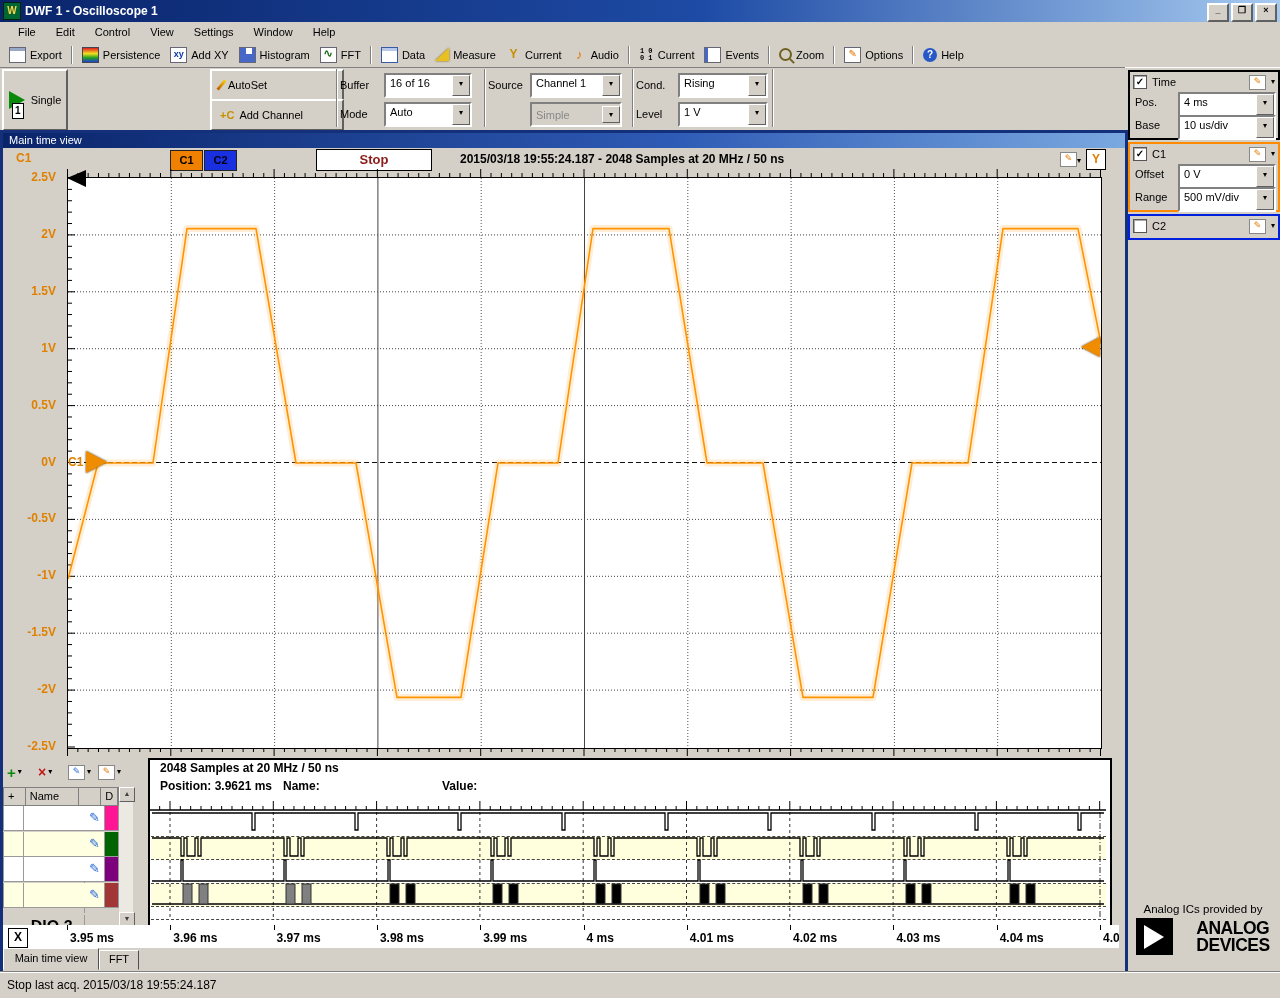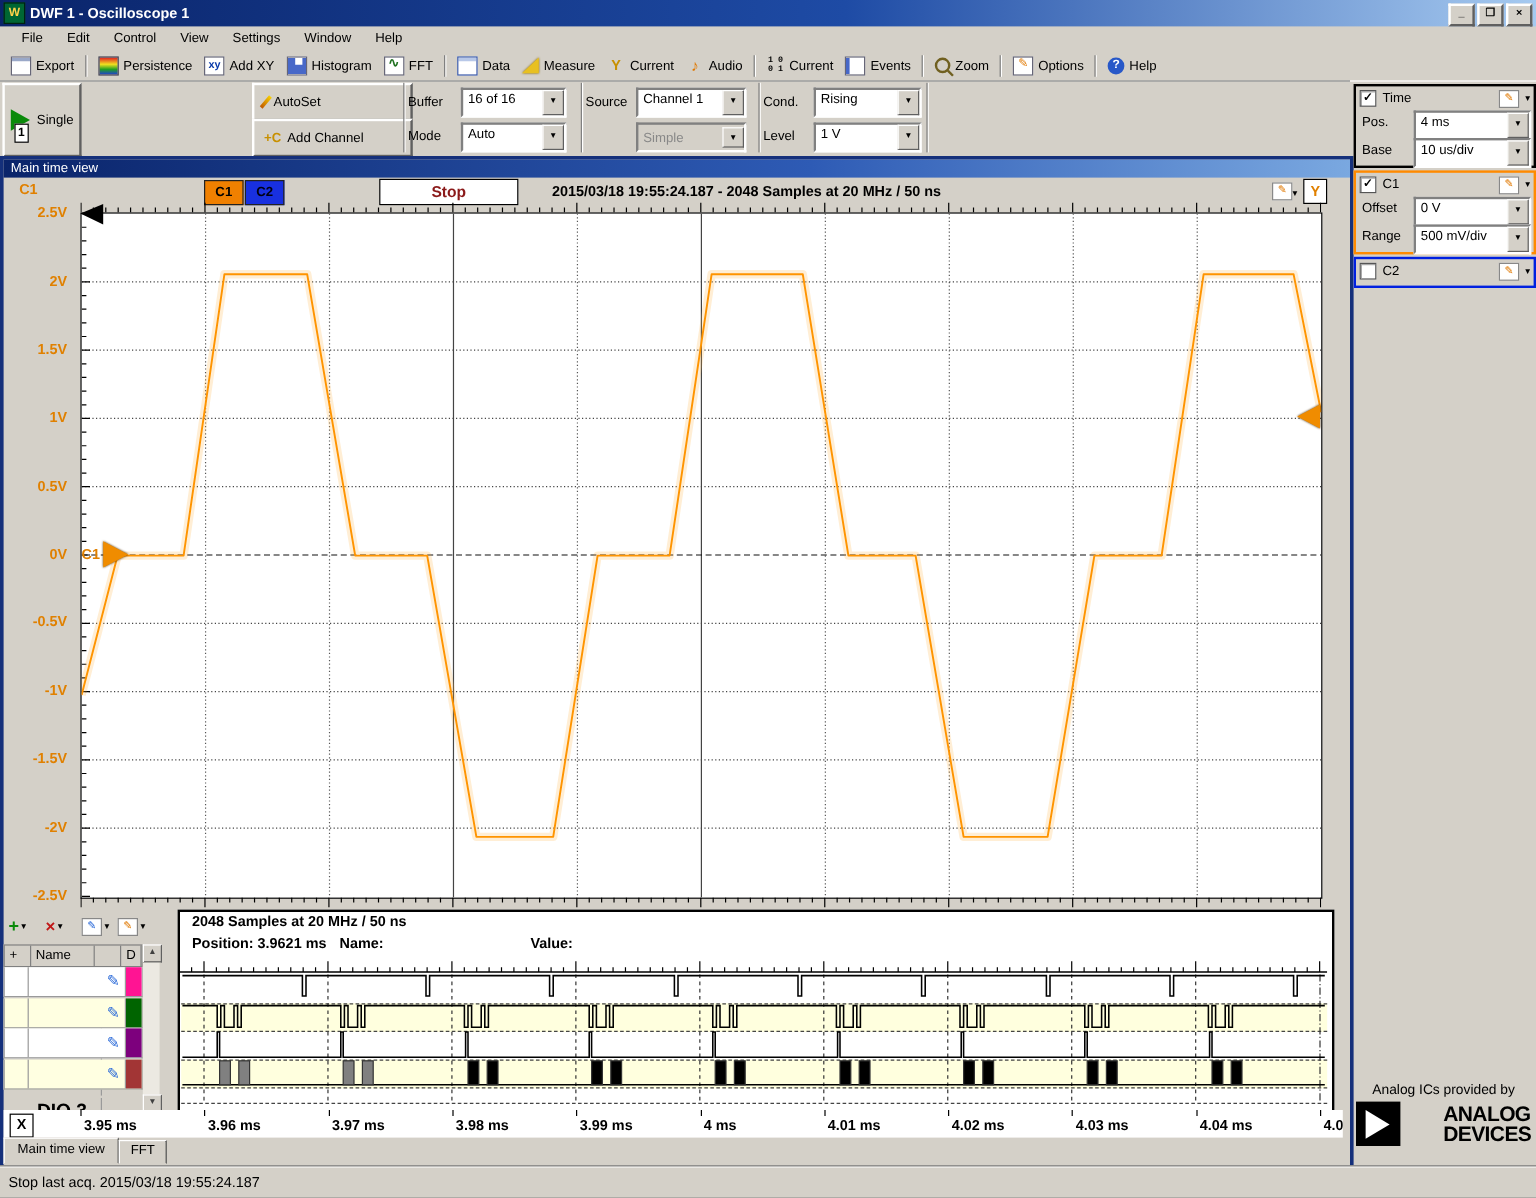--- a/index.html
+++ b/index.html
@@ -113,21 +113,21 @@
     border-color:#fff #606060 #606060 #fff;font-size:7px;text-align:center;line-height:11px;color:#404040;}
   
   .vtab{position:absolute;background:#D4D0C8;border:1px solid;border-color:#fff #505050 #D4D0C8 #fff;
     text-align:center;font-size:11px;}
   .statusbar{left:0;top:971px;width:1280px;height:27px;background:#D4D0C8;
     border-top:1px solid #808080;box-shadow:inset 0 1px 0 #fff;}
   .status-text{position:absolute;left:7px;top:6px;font-size:12px;}
   
   .adi{left:1130px;top:903px;width:146px;}
   .adi .cap{text-align:center;font-size:11.5px;margin-bottom:3px;}
-  .adi-row{display:flex;align-items:center;gap:23px;justify-content:space-between;}
+  .adi-row{display:flex;align-items:center;gap:23px;justify-content:center;}
   .adi-box{width:37px;height:37px;background:#000;position:relative;}
   .adi-box::after{content:"";position:absolute;left:8px;top:7px;width:0;height:0;
     border-top:12px solid transparent;border-bottom:12px solid transparent;border-left:20px solid #fff;}
   .adi-txt{font-weight:bold;font-size:17.5px;line-height:17px;letter-spacing:-0.5px;}
 </style>
 </head>
 <body>
 
 <div id="app">
 

